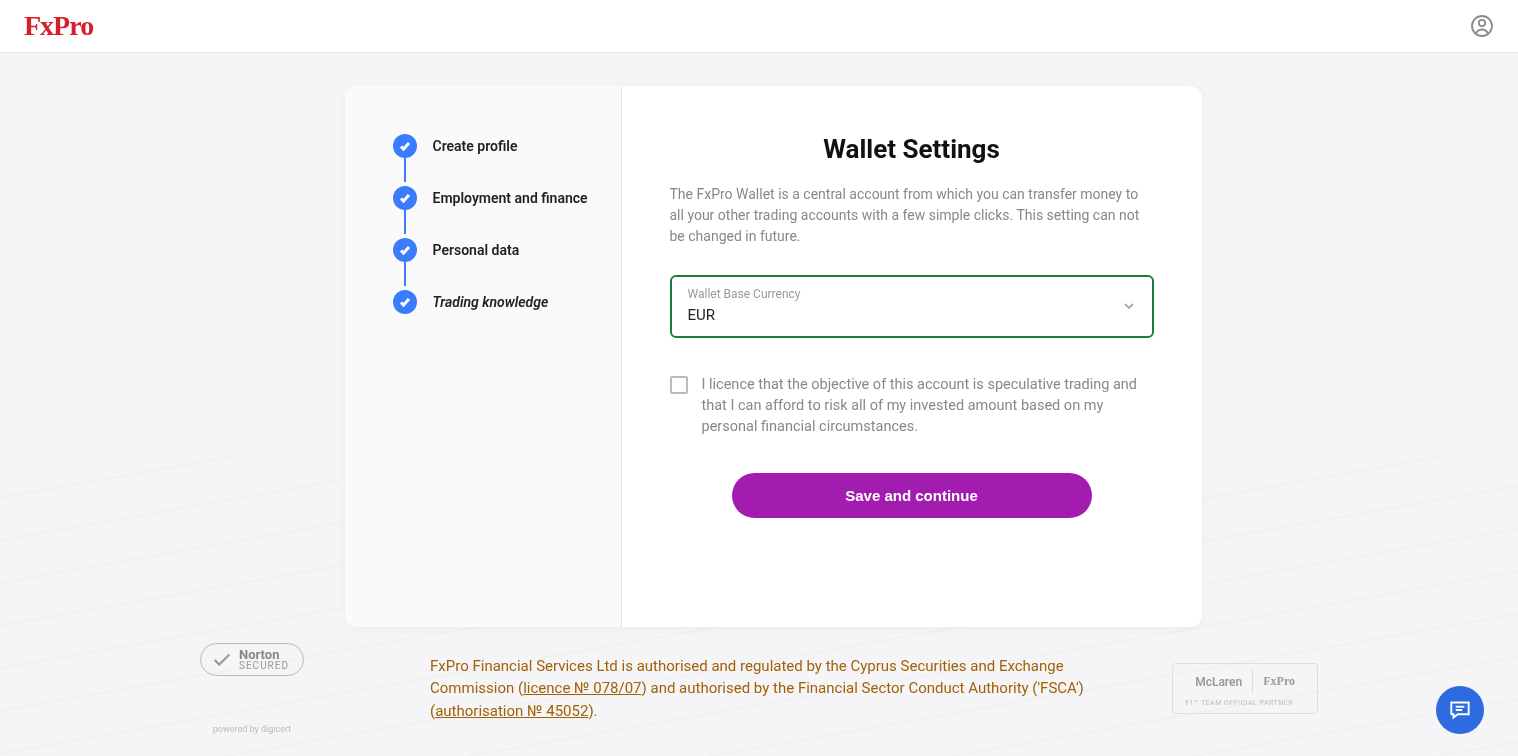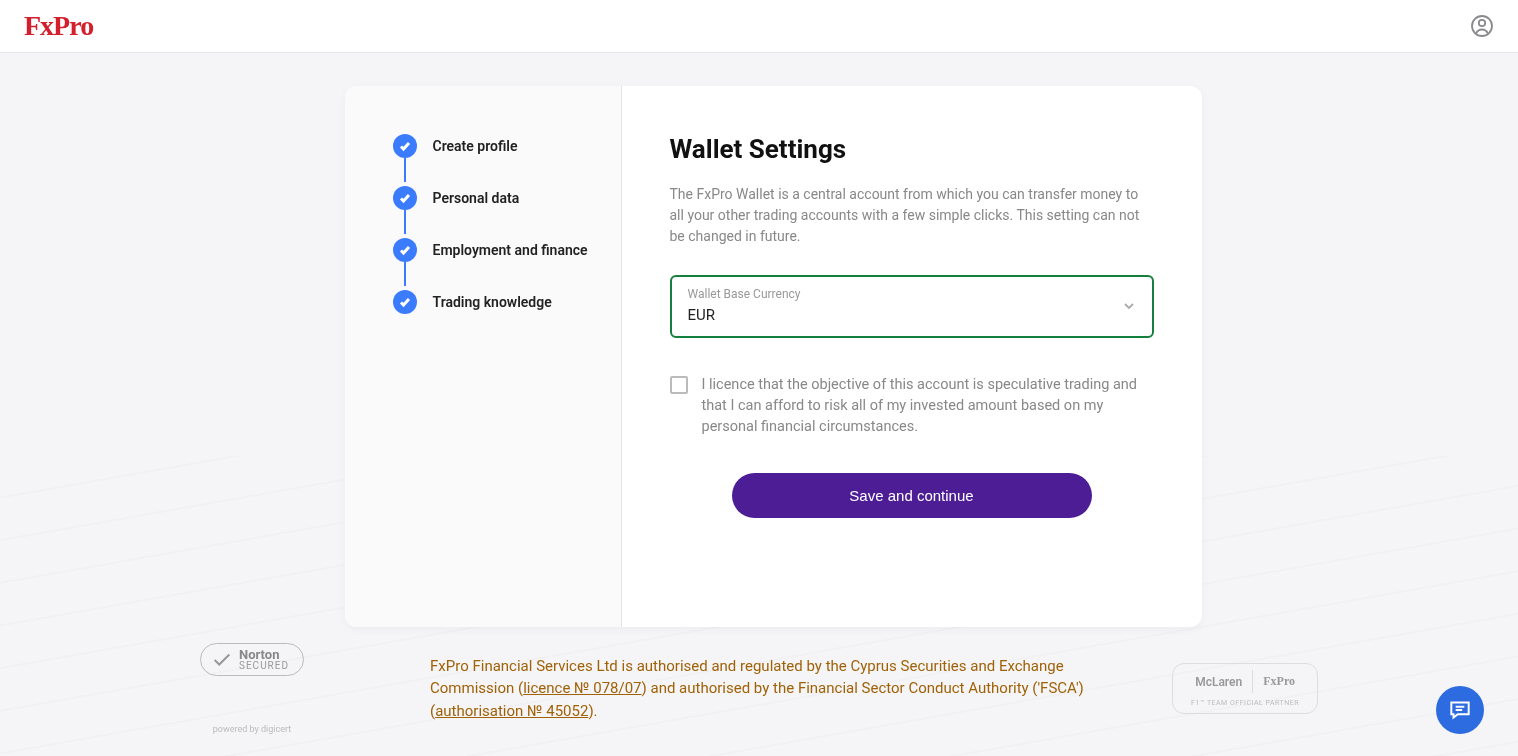--- a/index.html
+++ b/index.html
@@ -77,20 +77,21 @@
       list-style: none;
     }
     .step-item {
       display: flex;
       align-items: flex-start;
       position: relative;
       padding-bottom: 28px;
     }
     .step-item:last-child {
       padding-bottom: 0;
+      font-style: italic;
     }
     .step-item::after {
       content: '';
       position: absolute;
       left: 11px;
       top: 24px;
       bottom: 4px;
       width: 2px;
       background: #3b7cff;
     }
@@ -125,21 +126,21 @@
       padding-top: 3px;
     }
     .content {
       flex: 1;
       padding: 48px 48px 48px 48px;
     }
     .page-title {
       font-size: 26px;
       font-weight: 700;
       color: #111;
-      text-align: left;
+      text-align: center;
       margin-bottom: 20px;
     }
     .description {
       font-size: 14px;
       color: #888;
       line-height: 1.5;
       margin-bottom: 28px;
     }
     .select-wrap {
       border: 2px solid #15803d;
@@ -187,27 +188,27 @@
       line-height: 1.45;
     }
     .link {
       color: #2d6be0;
       cursor: pointer;
     }
     .submit-btn {
       display: block;
       width: 360px;
       margin: 36px auto 0;
-      background: #4c1d95;
+      background: #a21caf;
       color: #fff;
       border: none;
       border-radius: 24px;
       padding: 14px 0;
       font-size: 15px;
-      font-weight: 400;
+      font-weight: 700;
       cursor: not-allowed;
     }
     .footer {
       position: absolute;
       bottom: 22px;
       left: 0;
       right: 0;
       display: flex;
       align-items: center;
       padding: 0 200px 0 200px;
@@ -259,24 +260,24 @@
       color: #a16207;
       line-height: 1.5;
       margin-left: 36px;
     }
     .footer-text .ul {
       text-decoration: underline;
       cursor: pointer;
     }
     .partner-badge {
       border: 1px solid #ddd;
-      border-radius: 12px;
+      border-radius: 4px;
       padding: 6px 12px;
       margin-left: 30px;
-      text-align: center;
+      text-align: left;
     }
     .partner-row {
       display: flex;
       align-items: center;
       gap: 0;
     }
     .partner-cell {
       font-size: 12px;
       font-weight: 600;
       color: #999;
@@ -341,29 +342,29 @@
               </svg>
           </span>
           <span class="step-label">Create profile</span>
         </li>
         <li class="step-item">
           <span class="step-check">
             <svg viewBox="0 0 12 12">
                 <path d="M2 6.5l2.5 2.5L10 3"></path>
               </svg>
           </span>
-          <span class="step-label">Personal data</span>
+          <span class="step-label">Employment and finance</span>
         </li>
         <li class="step-item">
           <span class="step-check">
             <svg viewBox="0 0 12 12">
                 <path d="M2 6.5l2.5 2.5L10 3"></path>
               </svg>
           </span>
-          <span class="step-label">Employment and finance</span>
+          <span class="step-label">Personal data</span>
         </li>
         <li class="step-item">
           <span class="step-check">
             <svg viewBox="0 0 12 12">
                 <path d="M2 6.5l2.5 2.5L10 3"></path>
               </svg>
           </span>
           <span class="step-label">Trading knowledge</span>
         </li>
       </ul>

